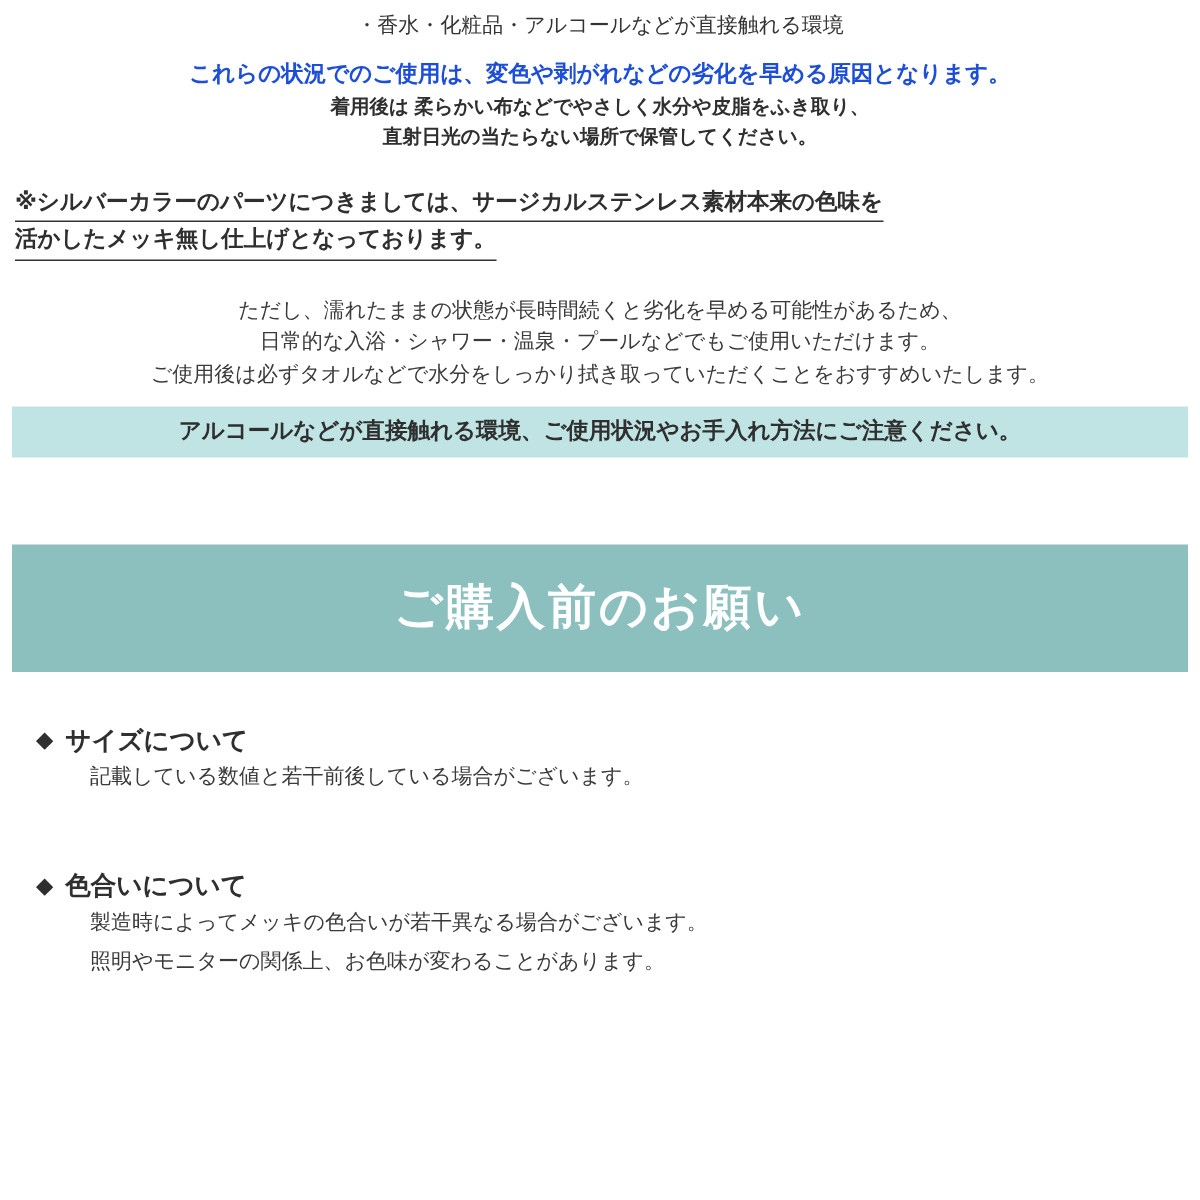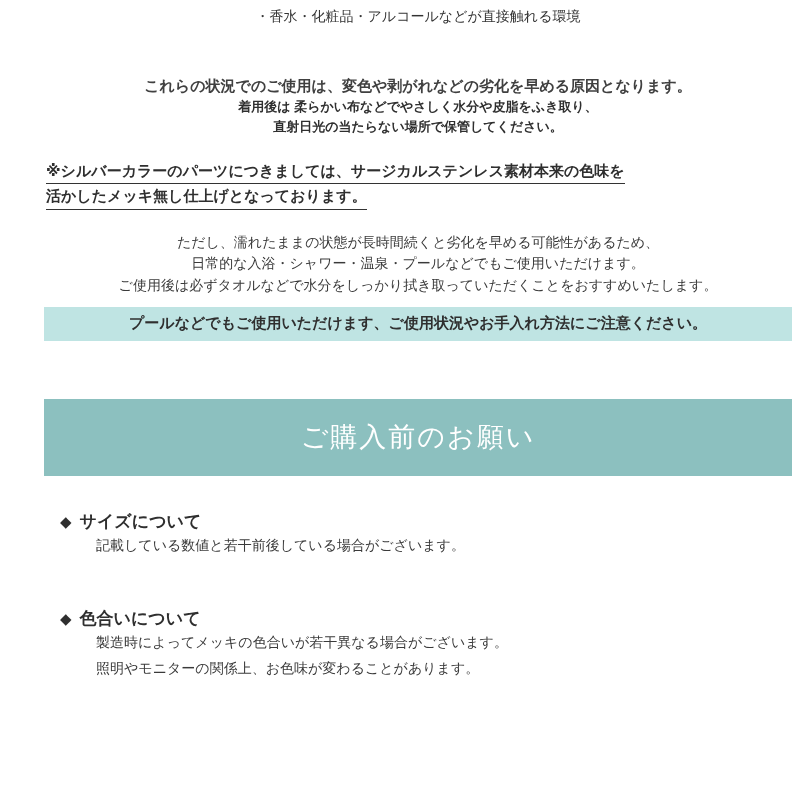--- a/index.html
+++ b/index.html
@@ -12,41 +12,39 @@
     background: #ffffff;
     font-family: "Liberation Sans", "DejaVu Sans", sans-serif;
     color: #333333;
     overflow: hidden;
   }
   .page {
     position: relative;
     width: 800px;
     height: 800px;
     box-sizing: border-box;
-    padding-left: 36px;
   }
 
   
   .top-block {
     padding: 6px 10px 0 10px;
     text-align: center;
   }
   .line {
     line-height: 1.55;
     white-space: nowrap;
   }
   .t-dark {
     color: #333333;
     font-size: 14px;
   }
   .t-red {
-    color: #404040;
+    color: #1d4ed8;
     font-size: 15px;
     font-weight: bold;
-    margin-top: 36px;
   }
   .t-dark-b {
     color: #2f2f2f;
     font-size: 13px;
     font-weight: bold;
   }
   .t-normal {
     color: #3a3a3a;
     font-size: 14px;
   }
@@ -83,22 +81,22 @@
     padding: 7px 4px 8px 4px;
     white-space: nowrap;
   }
 
   
   .section-band {
     margin: 0 8px;
     background: #8cc0bf;
     color: #ffffff;
     text-align: center;
-    font-size: 27px;
-    font-weight: normal;
+    font-size: 32px;
+    font-weight: bold;
     letter-spacing: 2px;
     padding: 20px 0 21px 0;
   }
 
   
   .notes {
     padding: 0 8px;
   }
   .note {
     margin-top: 34px;
@@ -151,21 +149,21 @@
 
     <div class="gap-md"></div>
 
     <div class="line t-normal">ただし、濡れたままの状態が長時間続くと劣化を早める可能性があるため、</div>
     <div class="line t-normal">日常的な入浴・シャワー・温泉・プールなどでもご使用いただけます。</div>
     <div class="line t-normal">ご使用後は必ずタオルなどで水分をしっかり拭き取っていただくことをおすすめいたします。</div>
 
     <div class="gap-sm"></div>
   </div>
 
-  <div class="highlight-bar">プールなどでもご使用いただけます、ご使用状況やお手入れ方法にご注意ください。</div>
+  <div class="highlight-bar">アルコールなどが直接触れる環境、ご使用状況やお手入れ方法にご注意ください。</div>
 
   <div style="height:58px;"></div>
 
   <div class="section-band">ご購入前のお願い</div>
 
   <div class="notes">
 
     <div class="note">
       <div class="note-title">
         <span class="diamond">◆</span>

